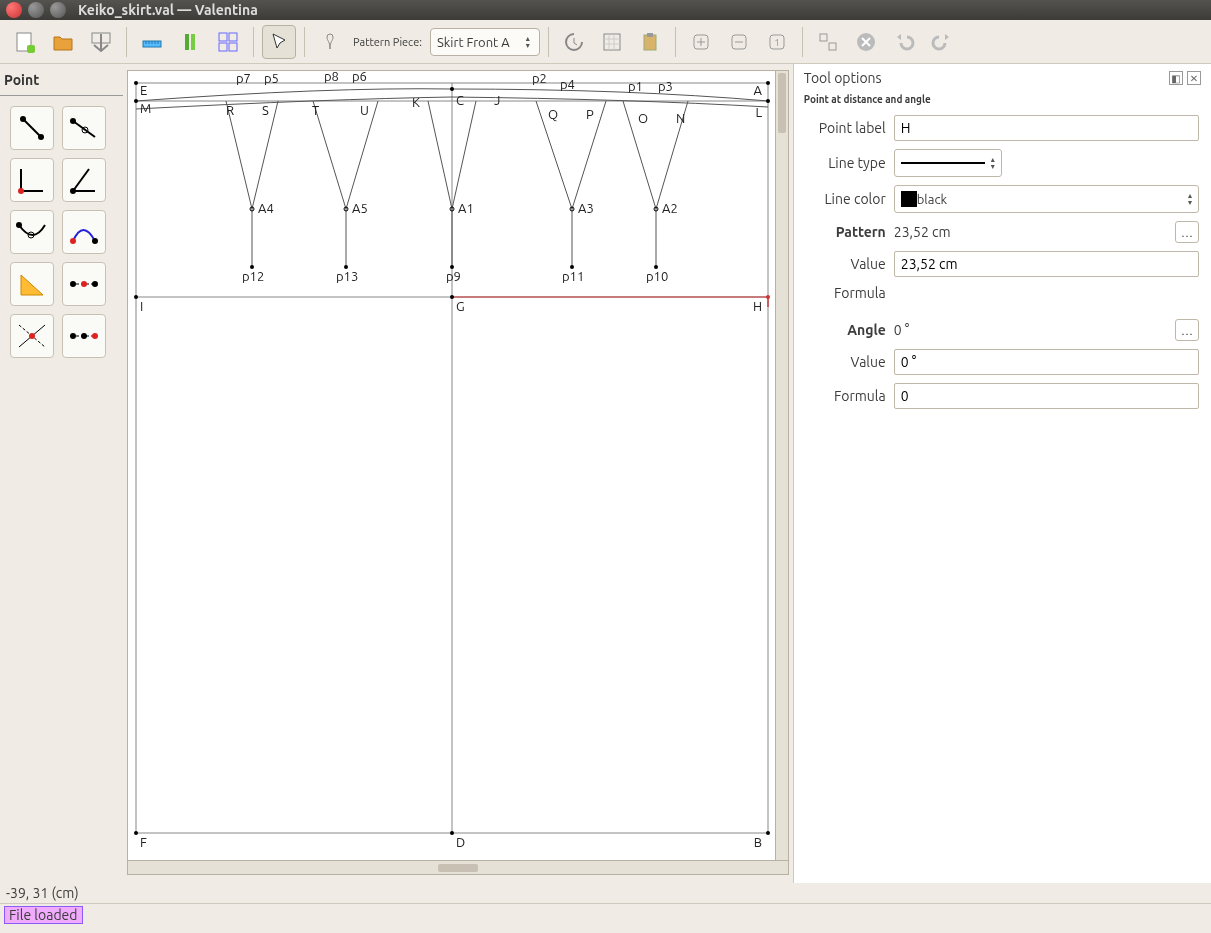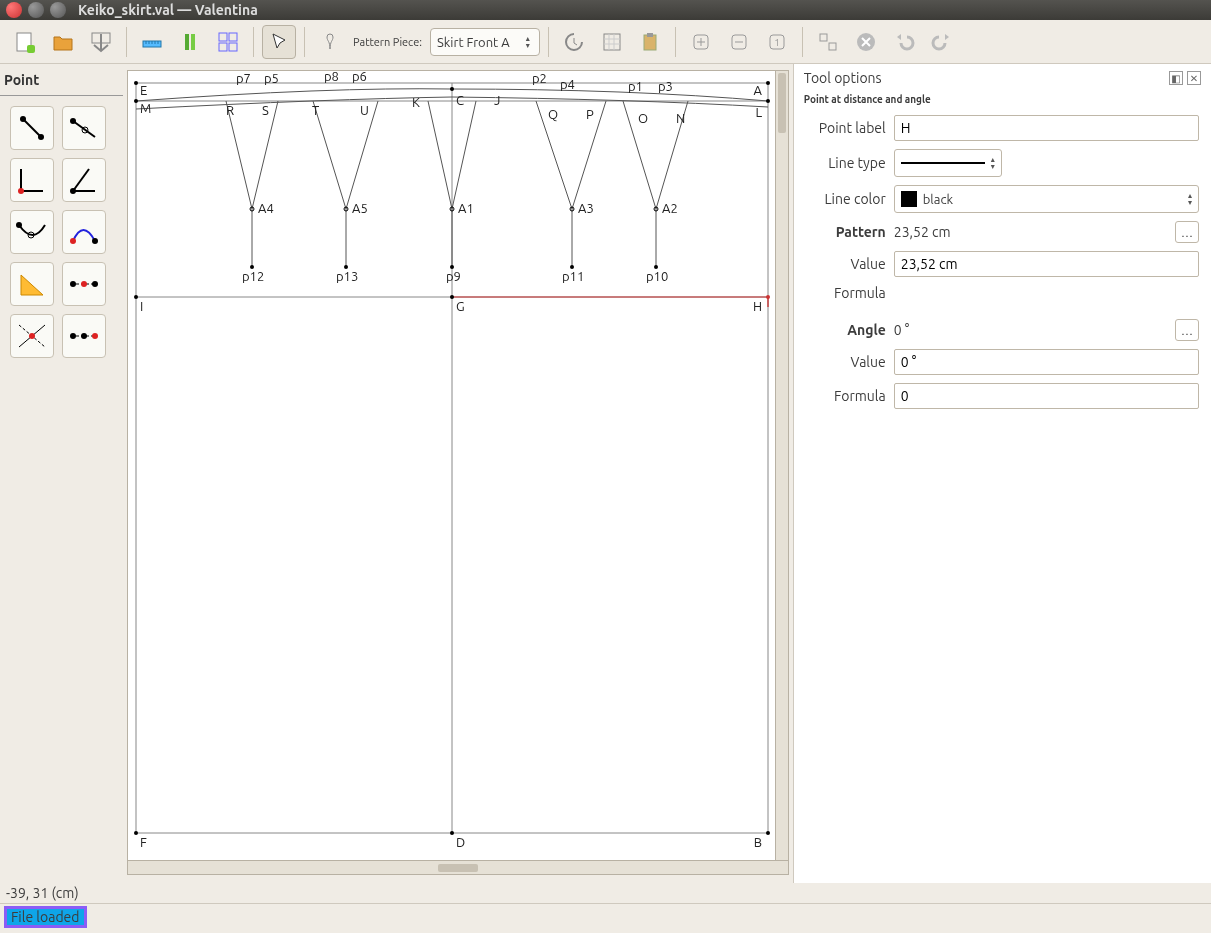--- a/index.html
+++ b/index.html
@@ -50,28 +50,28 @@
 .section-title { font-weight:bold; font-size:10px; padding:4px 10px 10px; }
 .form { padding:0 12px; }
 .row { display:flex; align-items:center; margin-bottom:8px; gap:8px; }
 .row label { width:80px; text-align:right; font-size:14px; }
 .row label.bold { font-weight:bold; }
 .row .val-display { font-size:14px; flex:1; }
 .row input[type=text] { flex:1; height:26px; border:1px solid #bfb7a8; background:#fff; padding:0 6px; font-size:14px; border-radius:2px; }
 .row .linesel { flex:0 0 108px; height:28px; border:1px solid #bfb7a8; background:#fff; border-radius:3px; display:flex; align-items:center; padding:0 6px; position:relative; }
 .row .linesel .swatch { flex:1; height:2px; background:#000; }
 .row .linesel .spin { font-size:8px; line-height:7px; color:#555; margin-left:6px; display:flex; flex-direction:column; }
-.row .colorsel { flex:1; height:28px; border:1px solid #bfb7a8; background:#fff; border-radius:3px; display:flex; align-items:center; padding:0 6px; gap:6px; }
+.row .colorsel { flex:1; height:28px; border:1px solid #bfb7a8; background:#fff; border-radius:3px; display:flex; align-items:center; padding:0 6px; }
 .row .colorsel .cw { width:16px; height:16px; background:#000; }
 .ellip { width:24px; height:22px; border:1px solid #bfb7a8; background:#fff; border-radius:3px; display:flex; align-items:center; justify-content:center; font-size:12px; cursor:pointer; }
 
 
 .statusbar { height:20px; display:flex; align-items:center; padding:0 6px; font-size:14px; background:#f0ece5; }
 .loaded-bar { height:22px; border-top:1px solid #cfc9be; padding:2px 4px; font-size:14px; }
-.loaded-bar span { border:3px solid #8b5cf6; padding:0 4px; display:inline-block; background:#0ea5e9; }
+.loaded-bar span { border:1px solid #8b5cf6; padding:0 4px; display:inline-block; background:#f0abfc; }
 
 
 .plabel { font: 13px sans-serif; fill:#222; }
 .pt { fill:#000; }
 </style>
 </head>
 <body>
 
 <div class="titlebar">
   <div class="winbtns">

